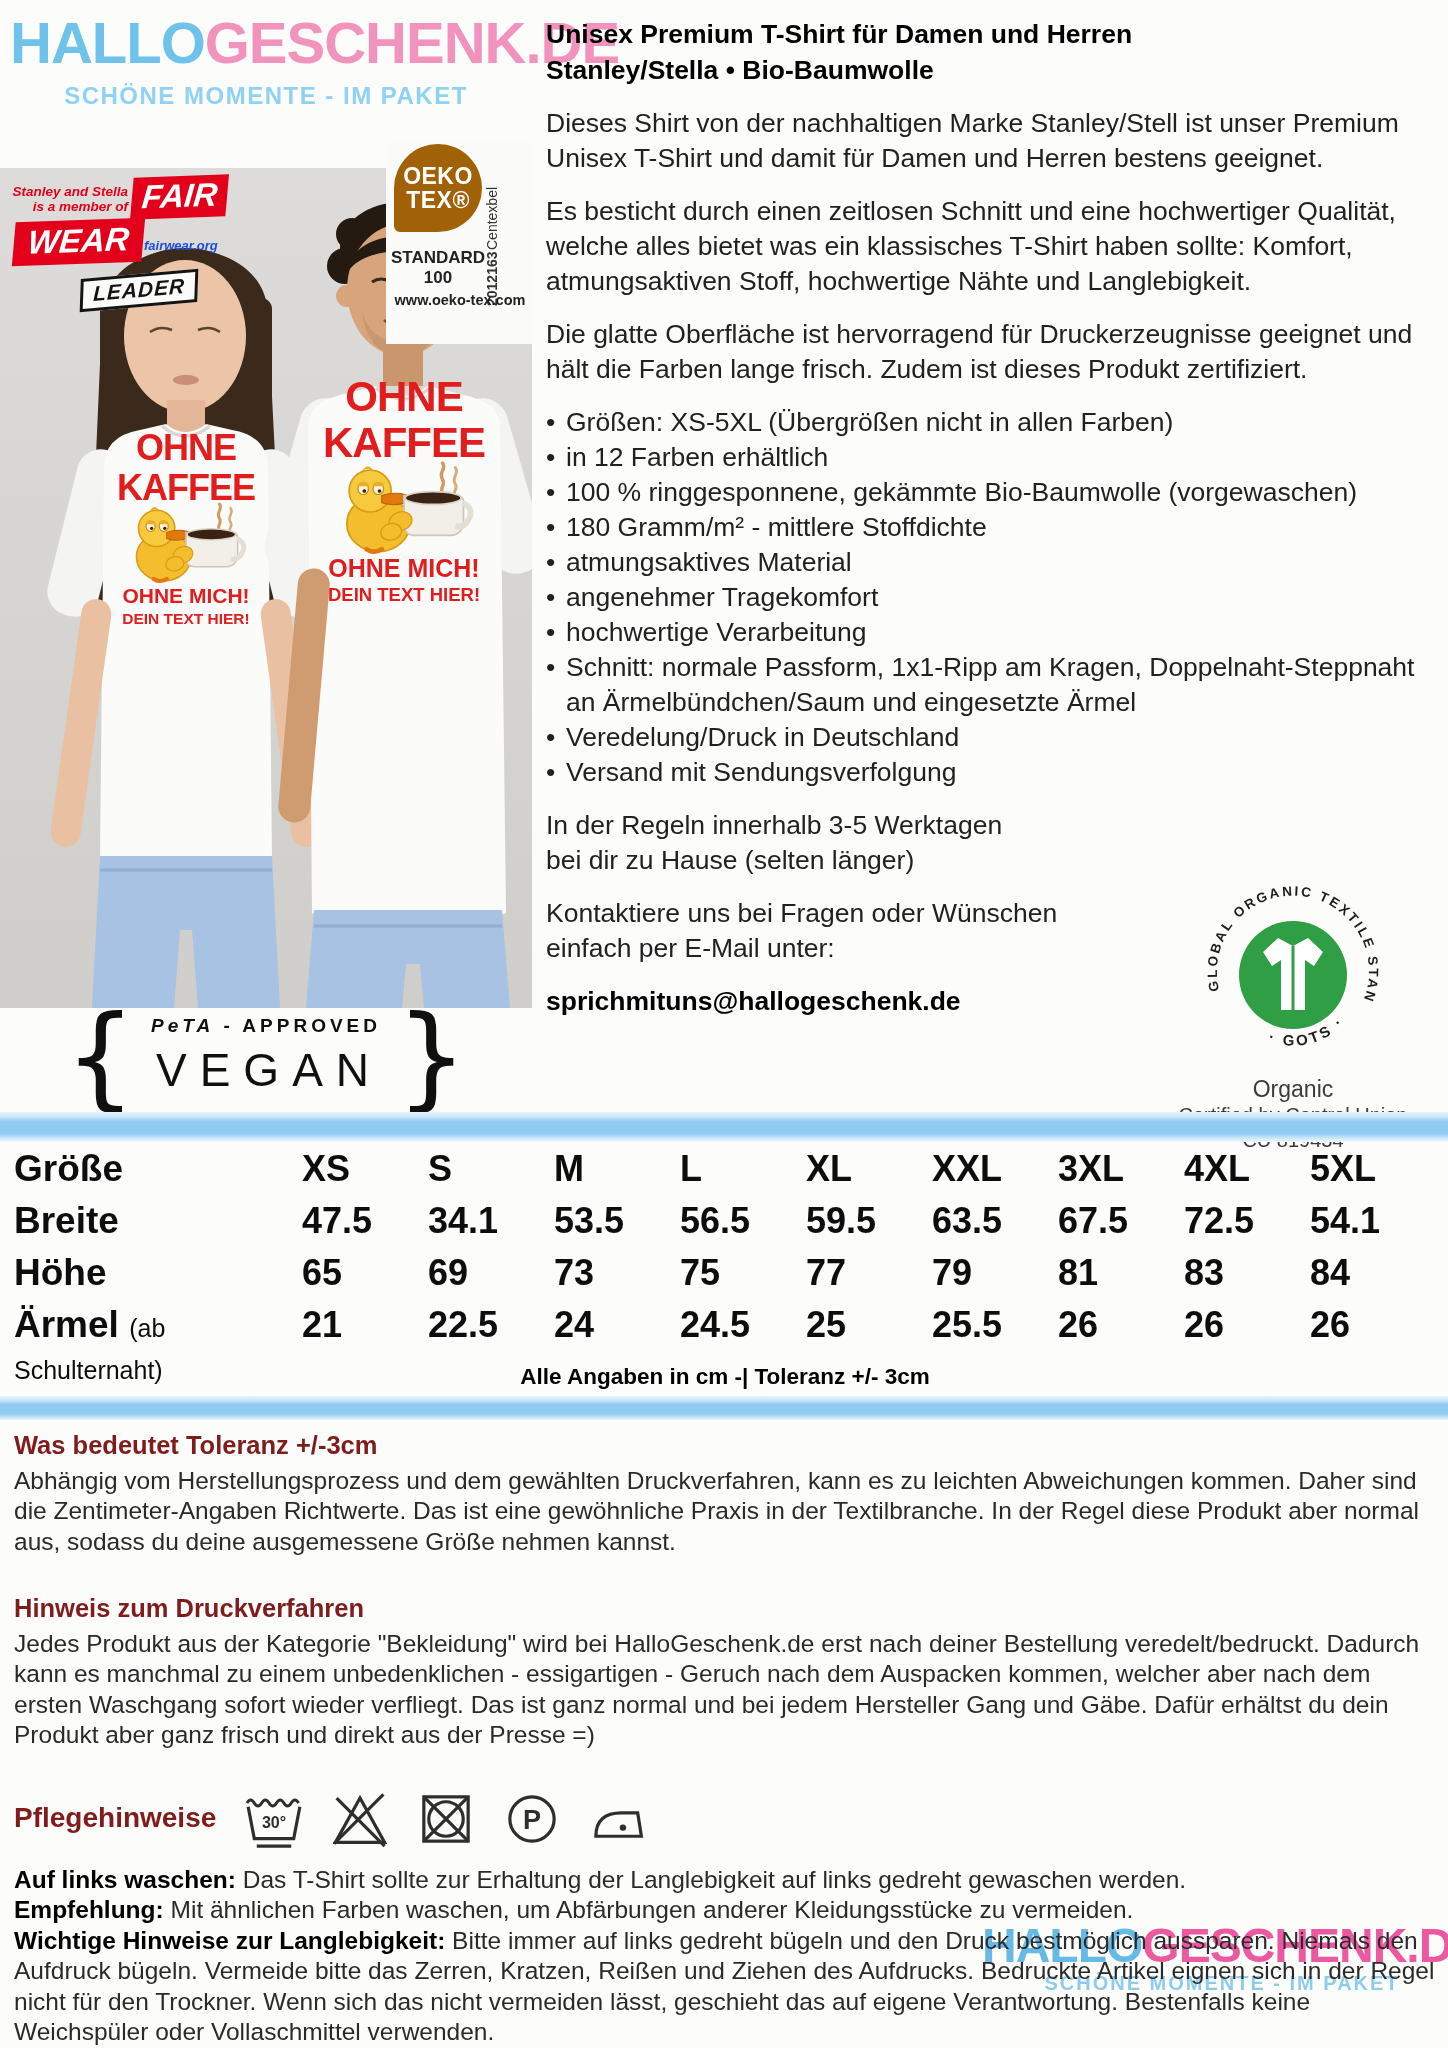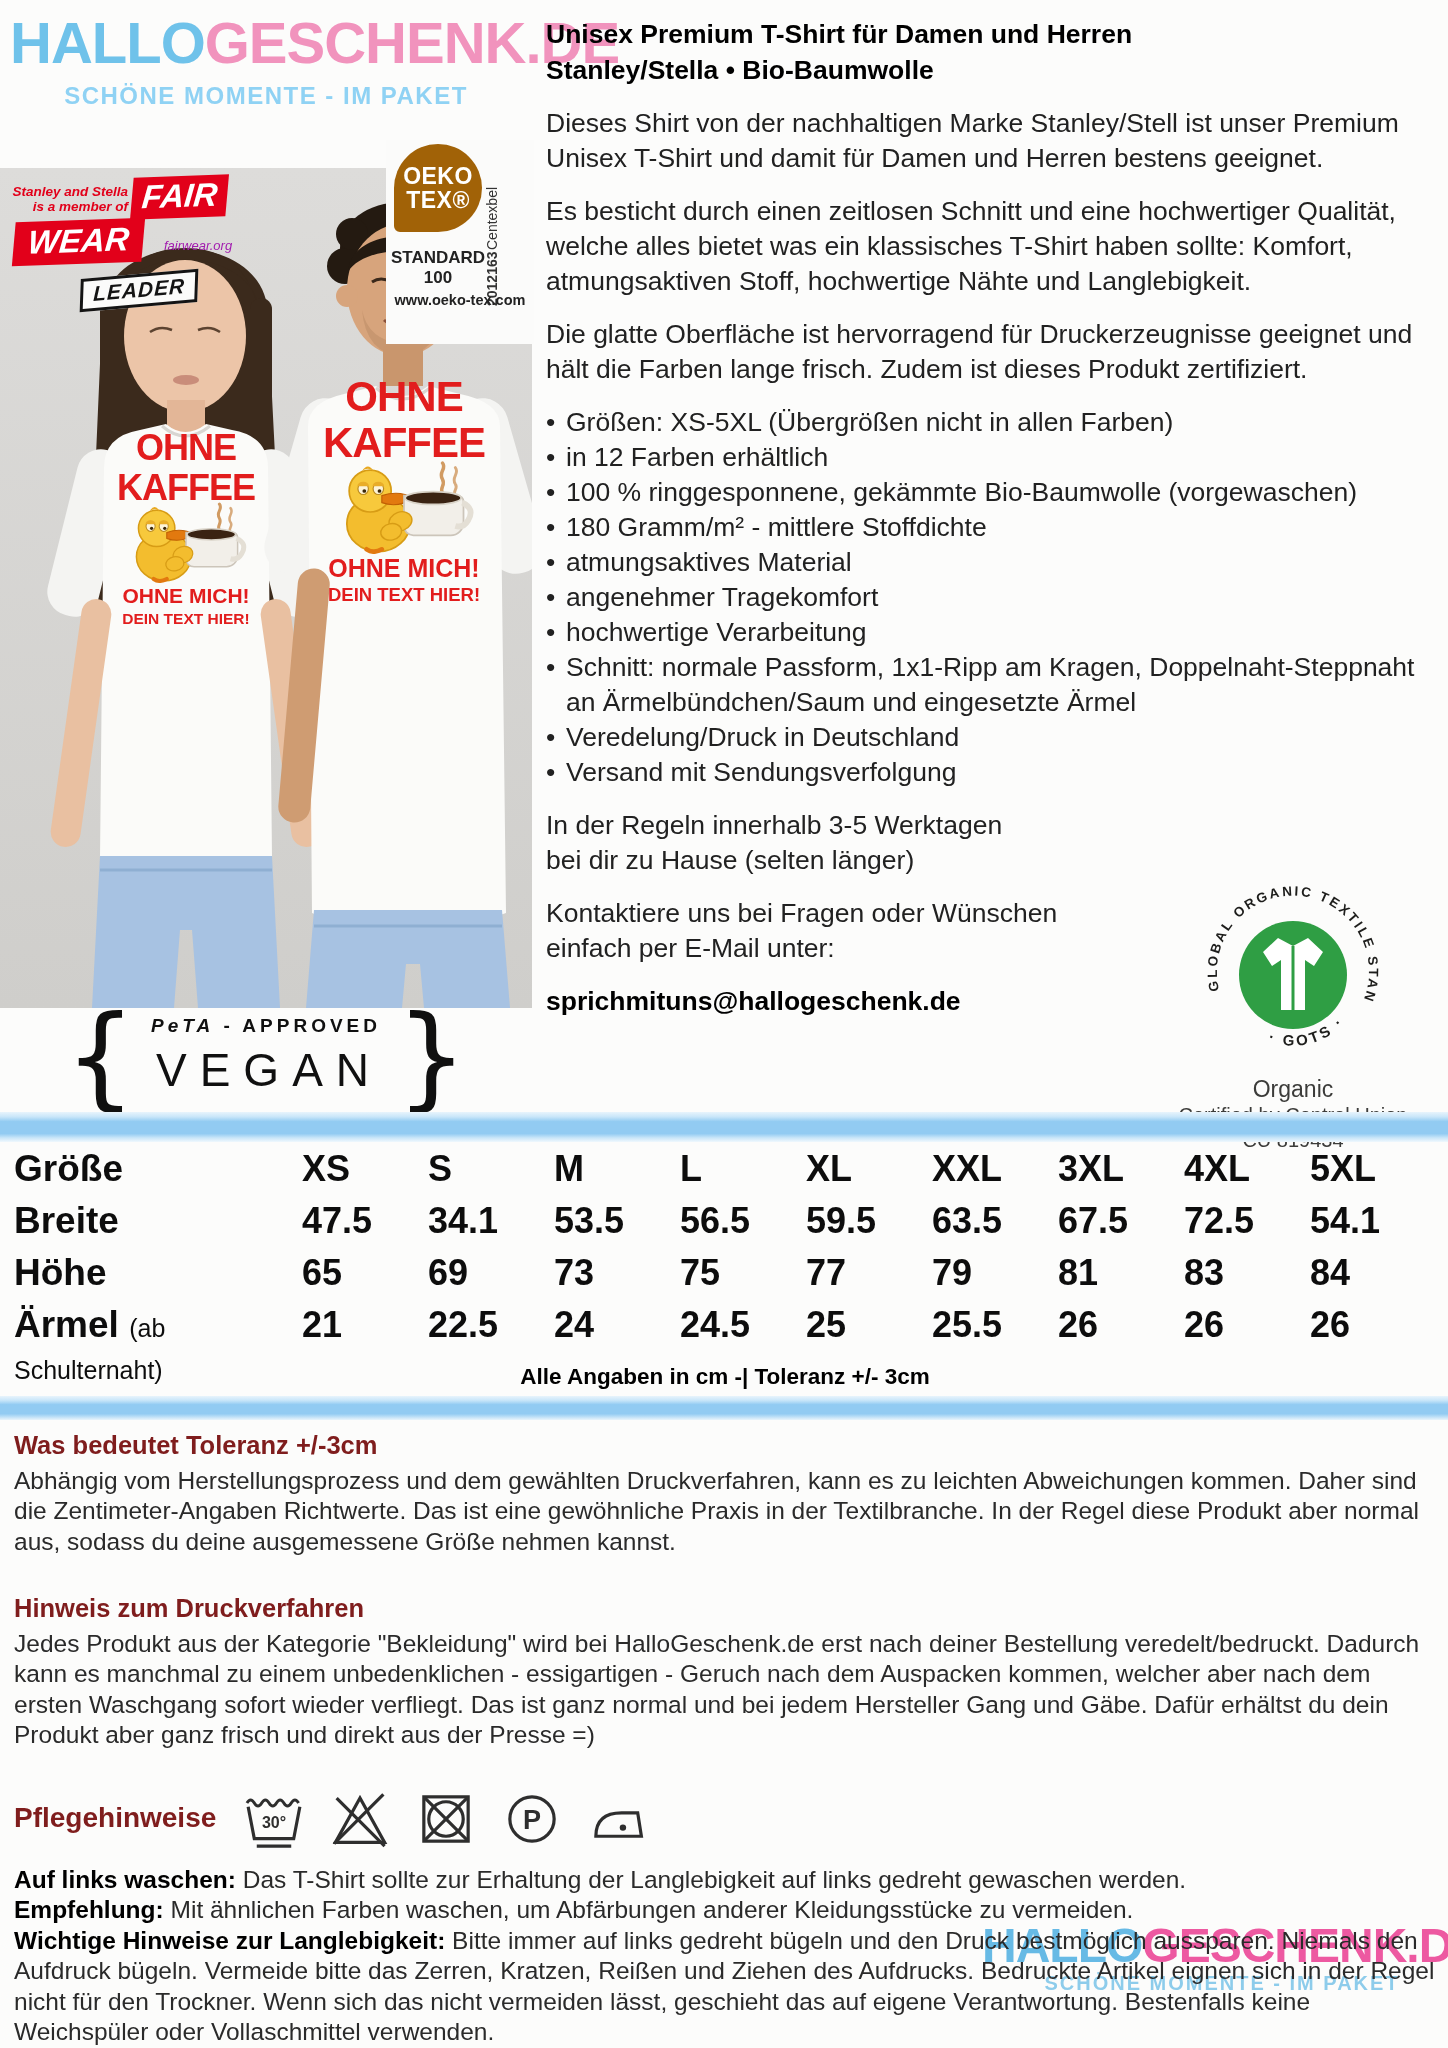--- a/index.html
+++ b/index.html
@@ -14,21 +14,21 @@
   .brand-tag{margin-top:10px;font-weight:700;font-size:24px;letter-spacing:1.5px;color:#8fd2f4;}
 
   
   .photo{position:absolute;left:0;top:168px;width:532px;height:840px;background:#d7d6d4;}
   .photo-svg{position:absolute;left:0;top:0;}
 
   .fairwear{position:absolute;left:8px;top:12px;width:240px;height:150px;font-style:italic;z-index:3;}
   .fw-member{position:absolute;left:0;top:4px;width:120px;color:#e2001a;font-weight:700;font-size:13.5px;line-height:15px;text-align:right;}
   .fw-fair{position:absolute;left:124px;top:-4px;background:#e2001a;color:#fff;font-weight:800;font-size:33px;line-height:1;padding:3px 10px 6px;transform:skewX(-7deg) rotate(-2deg);}
   .fw-wear{position:absolute;left:6px;top:40px;background:#e2001a;color:#fff;font-weight:800;font-size:33px;line-height:1;padding:4px 14px 7px;transform:skewX(-7deg) rotate(-2deg);}
-  .fw-org{position:absolute;left:156px;top:58px;color:#a21caf;font-weight:400;font-size:13px;}
+  .fw-org{position:absolute;left:136px;top:58px;color:#1d4ed8;font-weight:700;font-size:13px;}
   .fw-leader{position:absolute;left:72px;top:94px;border:3.5px solid #141414;color:#141414;font-weight:800;font-size:21px;padding:1px 10px 2px;transform:rotate(-5deg) skewX(-7deg);background:#fbfbfa;letter-spacing:1px;}
 
   .oeko{position:absolute;left:386px;top:-28px;width:148px;height:204px;background:#fbfbfa;z-index:3;}
   .oeko-circle{position:absolute;left:8px;top:4px;width:88px;height:88px;background:#a16207;border-radius:50% 50% 50% 6px;
                color:#fff;display:flex;flex-direction:column;justify-content:center;text-align:center;font-weight:700;}
   .oeko-l{font-size:23px;line-height:24px;letter-spacing:0.5px;}
   .oeko-vert{position:absolute;left:98px;top:6px;height:160px;display:flex;gap:1px;
              writing-mode:vertical-rl;transform:rotate(180deg);font-size:14px;color:#333;align-items:center;}
   .oeko-num{font-weight:700;}
   .oeko-std{position:absolute;left:0;top:98px;width:104px;text-align:center;font-weight:700;font-size:17px;line-height:20px;color:#222;margin-top:10px;}

